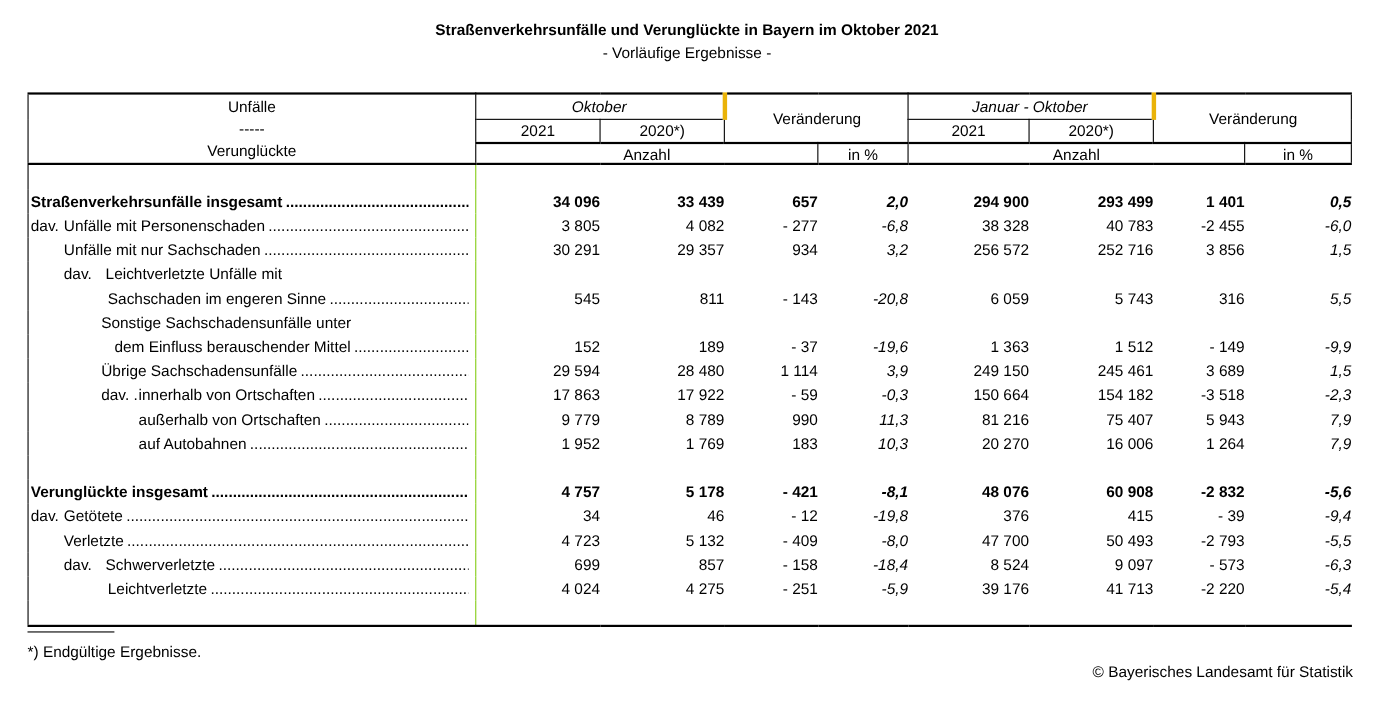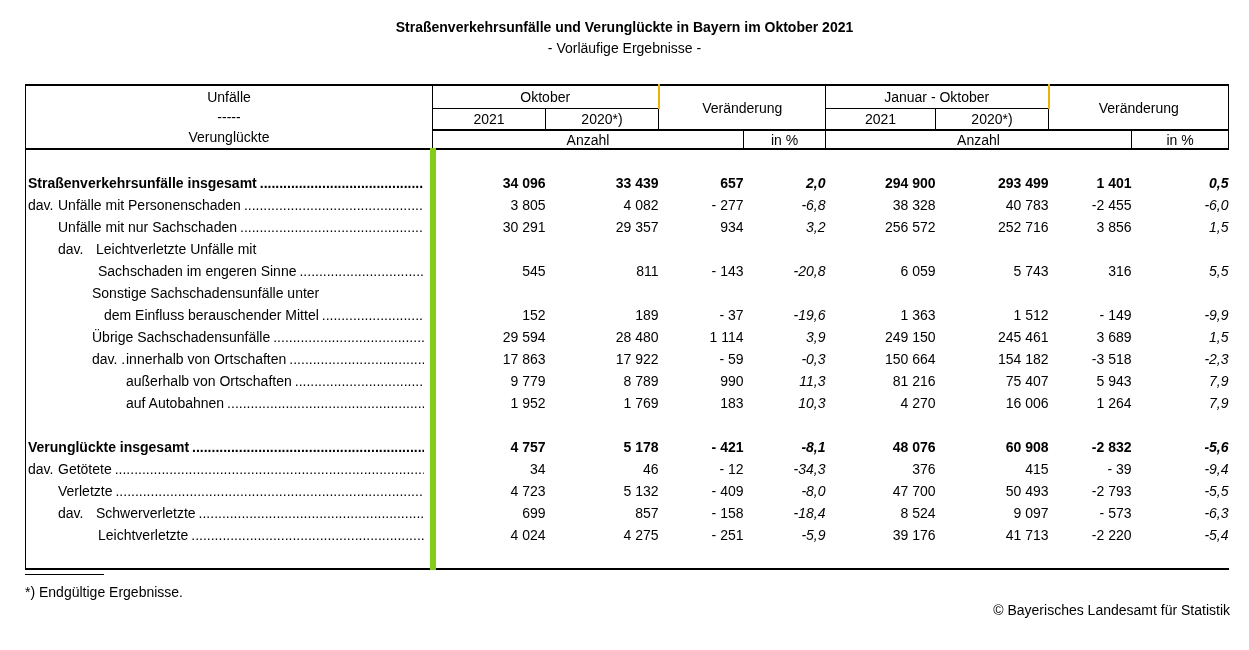--- a/index.html
+++ b/index.html
@@ -26,29 +26,29 @@
   table.stats td { padding:0; font-size:14px; vertical-align:middle; }
   
   thead td { text-align:center; }
   tr.ra td { height:22px; }
   tr.rb td { height:20px; }
   tr.rc td { height:17px; }
   .lblhead {
     border-right:1px solid #000; border-bottom:2px solid #000;
   }
   .lblhead div { line-height:20px; }
-  .ghead { border-bottom:1px solid #000; border-right:2px solid #eab308; }
+  .ghead { border-bottom:1px solid #000; border-right:4px solid #eab308;font-style:italic; }
   .chg   { border-bottom:2px solid #000; border-right:1px solid #000; }
   tr.rb td.y { border-bottom:2px solid #000; border-right:1px solid #000; }
   tr.rc td { border-bottom:2px solid #000; }
   tr.rc td.anz  { border-right:1px solid #000; }
   tr.rc td.pcth { border-right:1px solid #000; }
   
   tbody td { height:22px; }
-  td.lbl-cell { border-right:6px solid #84cc16; }
+  td.lbl-cell { border-right:1px solid #84cc16; }
   td.num { text-align:right; padding-right:5px; white-space:nowrap; }
   td.pct { font-style:italic; padding-right:3px; }
   tr.bold td { font-weight:bold; }
   .lbl {
     display:flex; align-items:baseline; position:relative;
     white-space:nowrap; line-height:22px; height:22px;
   }
   .lbl .prefix { position:absolute; top:0; }
   .lbl .txt { flex:0 0 auto; }
   .lbl .dots { flex:1 1 auto; overflow:hidden; margin-left:3px; margin-right:6px; }
@@ -270,21 +270,21 @@
         <td class="lbl-cell">
           <div class="lbl">
             <span class="txt" style="padding-left: 100px;">auf Autobahnen</span>
             <span class="dots">................................................................................................................................................................</span>
           </div>
         </td>
         <td class="num">1 952</td>
         <td class="num">1 769</td>
         <td class="num">183</td>
         <td class="num pct">10,3</td>
-        <td class="num">4 270</td>
+        <td class="num">20 270</td>
         <td class="num">16 006</td>
         <td class="num">1 264</td>
         <td class="num pct">7,9</td>
       </tr>
       <tr>
         <td class="lbl-cell" style="height: 18px;"></td>
         <td colspan="8"></td>
       </tr>
       <tr class="bold">
         <td class="lbl-cell">
@@ -306,21 +306,21 @@
         <td class="lbl-cell">
           <div class="lbl">
             <span class="prefix" style="left: 2px;">dav.</span>
             <span class="txt" style="padding-left: 32px;">Getötete</span>
             <span class="dots">................................................................................................................................................................</span>
           </div>
         </td>
         <td class="num">34</td>
         <td class="num">46</td>
         <td class="num">- 12</td>
-        <td class="num pct">-34,3</td>
+        <td class="num pct">-19,8</td>
         <td class="num">376</td>
         <td class="num">415</td>
         <td class="num">- 39</td>
         <td class="num pct">-9,4</td>
       </tr>
       <tr>
         <td class="lbl-cell">
           <div class="lbl">
             <span class="txt" style="padding-left: 32px;">Verletzte</span>
             <span class="dots">................................................................................................................................................................</span>

